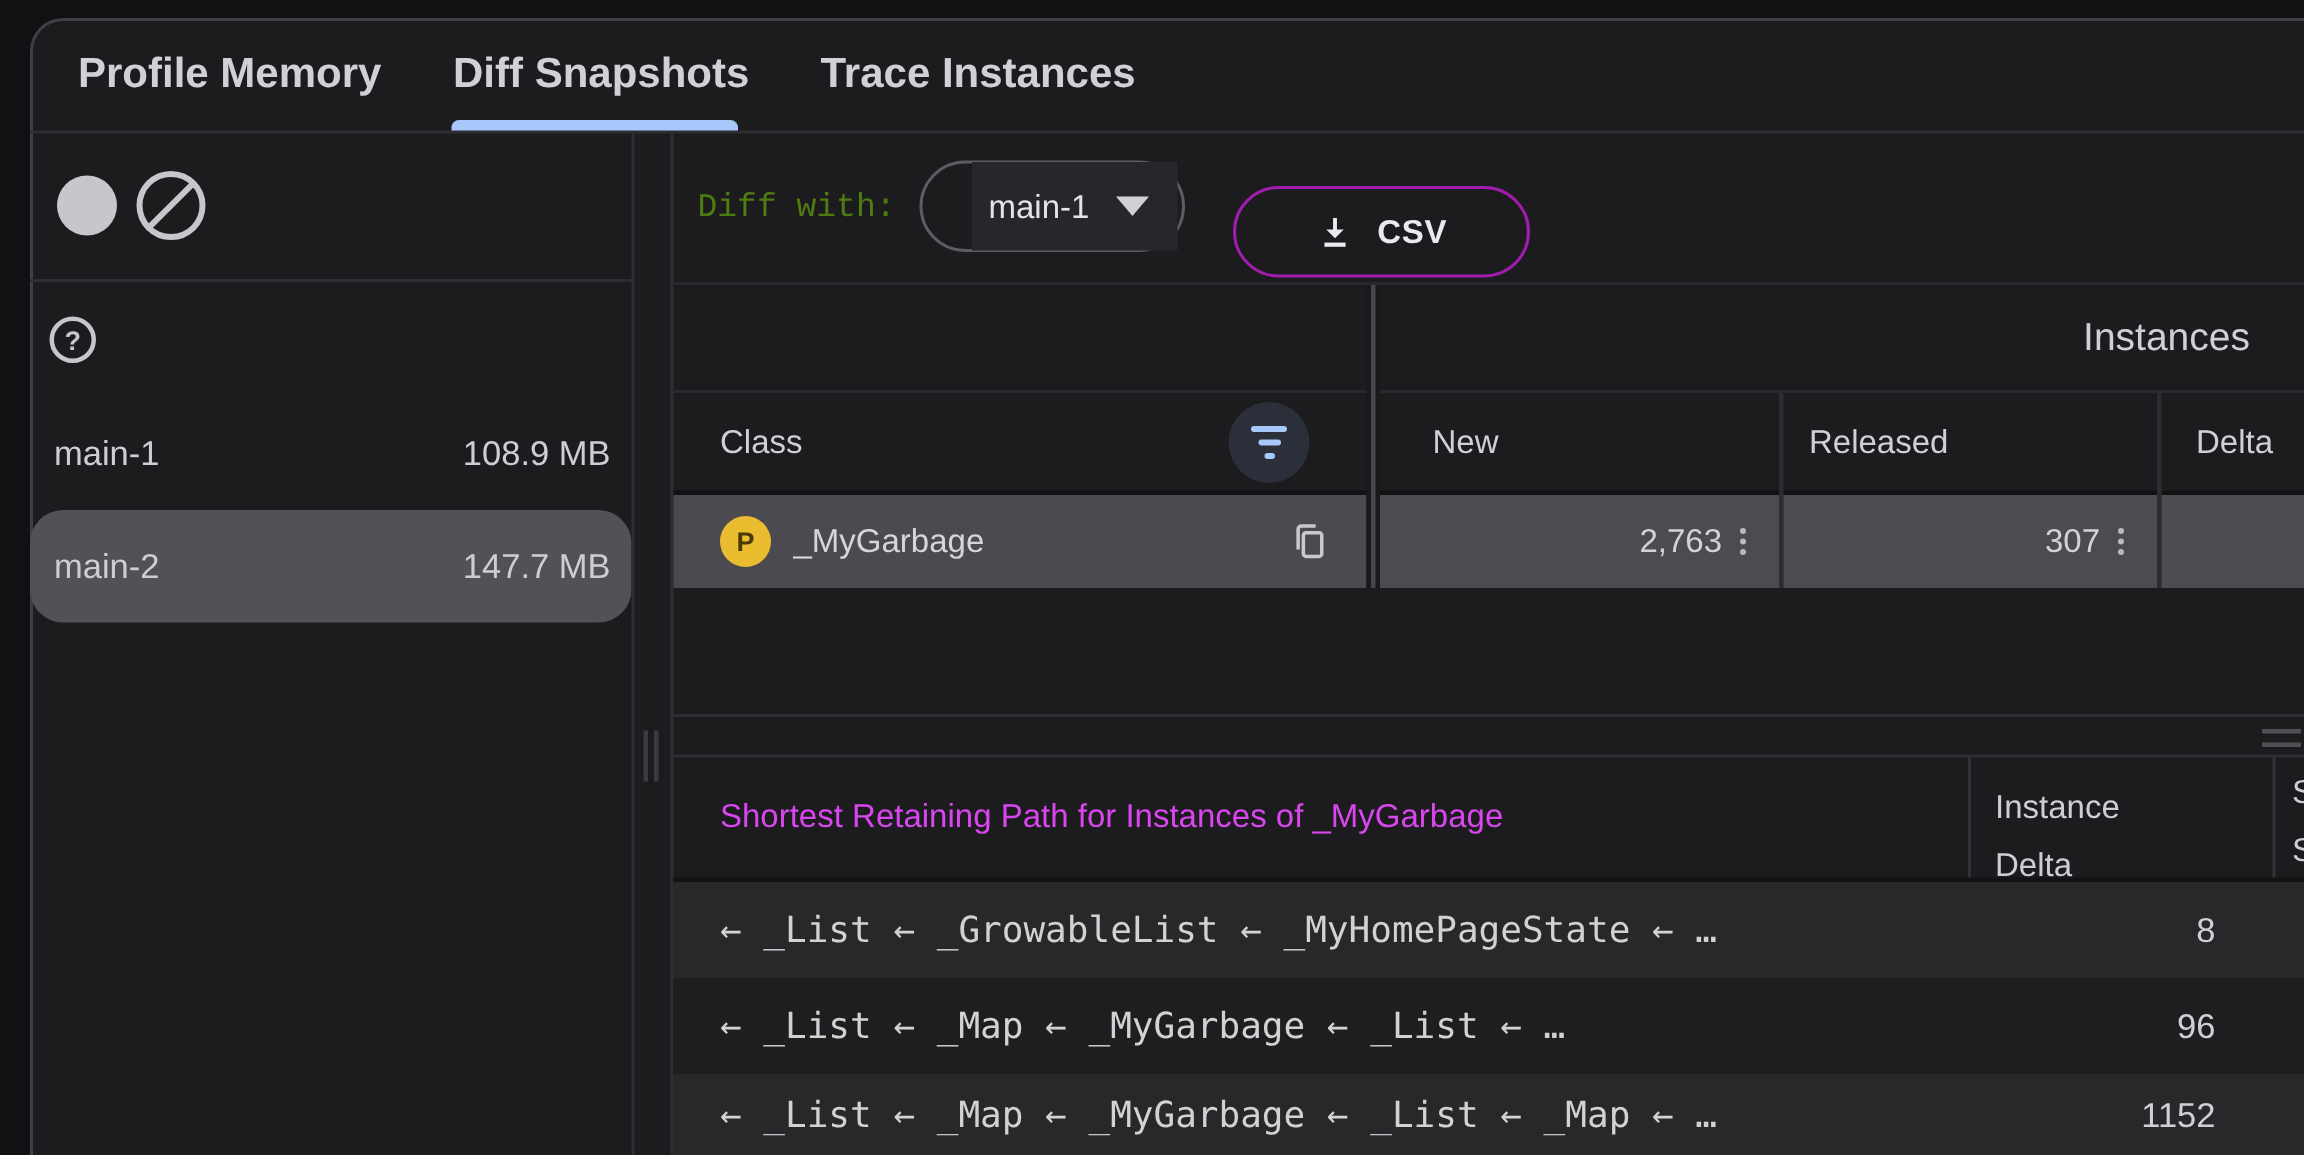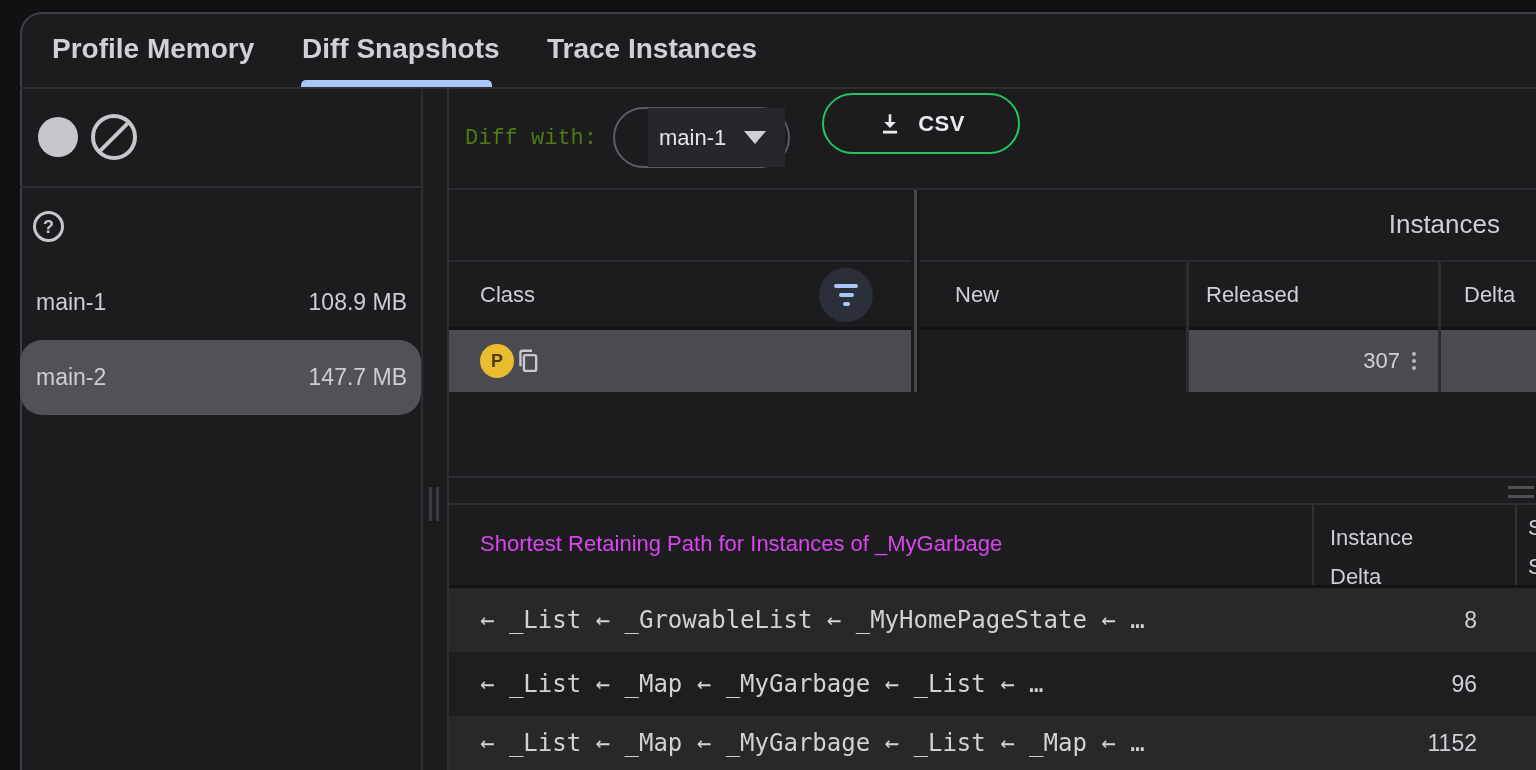--- a/index.html
+++ b/index.html
@@ -40,21 +40,21 @@
   .vsplit-handle{top:487px;width:3px;height:34px;background:#3b3b3f;}
 
   
   .diff-label{left:465px;top:124px;height:30px;line-height:30px;font-size:22px;color:#4d7c0f;font-family:Liberation Mono, monospace;}
   .dropdown{left:613px;top:107px;width:177px;height:61px;border:2px solid #5a5d63;border-radius:34px;
     display:flex;align-items:center;cursor:pointer;}
   .dropdown-hl{position:absolute;left:33px;top:-1px;width:137px;height:59px;background:#27272b;}
   .dropdown-text{position:relative;margin-left:44px;font-size:22px;color:#e3e4e8;}
   .caret-down{position:relative;margin-left:18px;width:0;height:0;border-left:11px solid transparent;
     border-right:11px solid transparent;border-top:13px solid #cfd1d6;}
-  .csv-btn{left:822px;top:93px;width:198px;height:61px;border:2px solid #22c55e;border-radius:34px;
+  .csv-btn{left:822px;top:124px;width:198px;height:61px;border:2px solid #a21caf;border-radius:34px;
     display:flex;align-items:center;justify-content:center;gap:15px;cursor:pointer;background:transparent;}
   .csv-label{font-size:22px;font-weight:bold;color:#e8eaed;letter-spacing:.5px;}
 
   
   .hline{height:2px;background:var(--border-soft);}
   .group-hdr-label{top:209px;right:36px;font-size:26px;color:#ced0d5;}
   .col-hdr{top:280px;height:30px;line-height:30px;font-size:22px;color:#ced0d5;}
   .filter-btn{left:819px;top:268px;width:54px;height:54px;border-radius:50%;background:#2b2f39;
     display:flex;flex-direction:column;align-items:center;justify-content:center;gap:5px;cursor:pointer;}
   .filter-btn i{display:block;height:4px;border-radius:2px;background:var(--accent);}
@@ -146,27 +146,36 @@
     <i style="width:15px;"></i>
     <i style="width:7px;"></i>
   </div>
   <div class="abs col-hdr" style="left:955px;">New</div>
   <div class="abs col-hdr" style="left:1206px;">Released</div>
   <div class="abs col-hdr" style="left:1464px;">Delta</div>
   <div class="abs hdr-gap"></div>
 
   <div class="abs data-row-cell cell-class">
     <span class="p-badge">P</span>
+    <span class="class-name">_MyGarbage</span>
     <svg width="28" height="28" viewBox="0 0 24 24" style="margin-right:24px;cursor:pointer;">
       <rect x="8.5" y="7" width="10.5" height="13.5" rx="1.5" fill="none" stroke="#c9cacd" stroke-width="2"></rect>
       <path d="M5.5 16.5 V5 A1.8 1.8 0 0 1 7.3 3.2 H15.5" fill="none" stroke="#c9cacd" stroke-width="2"></path>
     </svg>
   </div>
   <div class="abs group-divider"></div>
 
+  <div class="abs data-row-cell cell-num cell-new">
+    <span class="num-val">2,763</span>
+    <span class="dots-icon">
+        <b></b>
+        <b></b>
+        <b></b>
+      </span>
+  </div>
   <div class="abs vline-col" style="left:1186px;"></div>
   <div class="abs data-row-cell cell-num cell-released">
     <span class="num-val">307</span>
     <span class="dots-icon">
         <b></b>
         <b></b>
         <b></b>
       </span>
   </div>
   <div class="abs vline-col" style="left:1438px;"></div>

